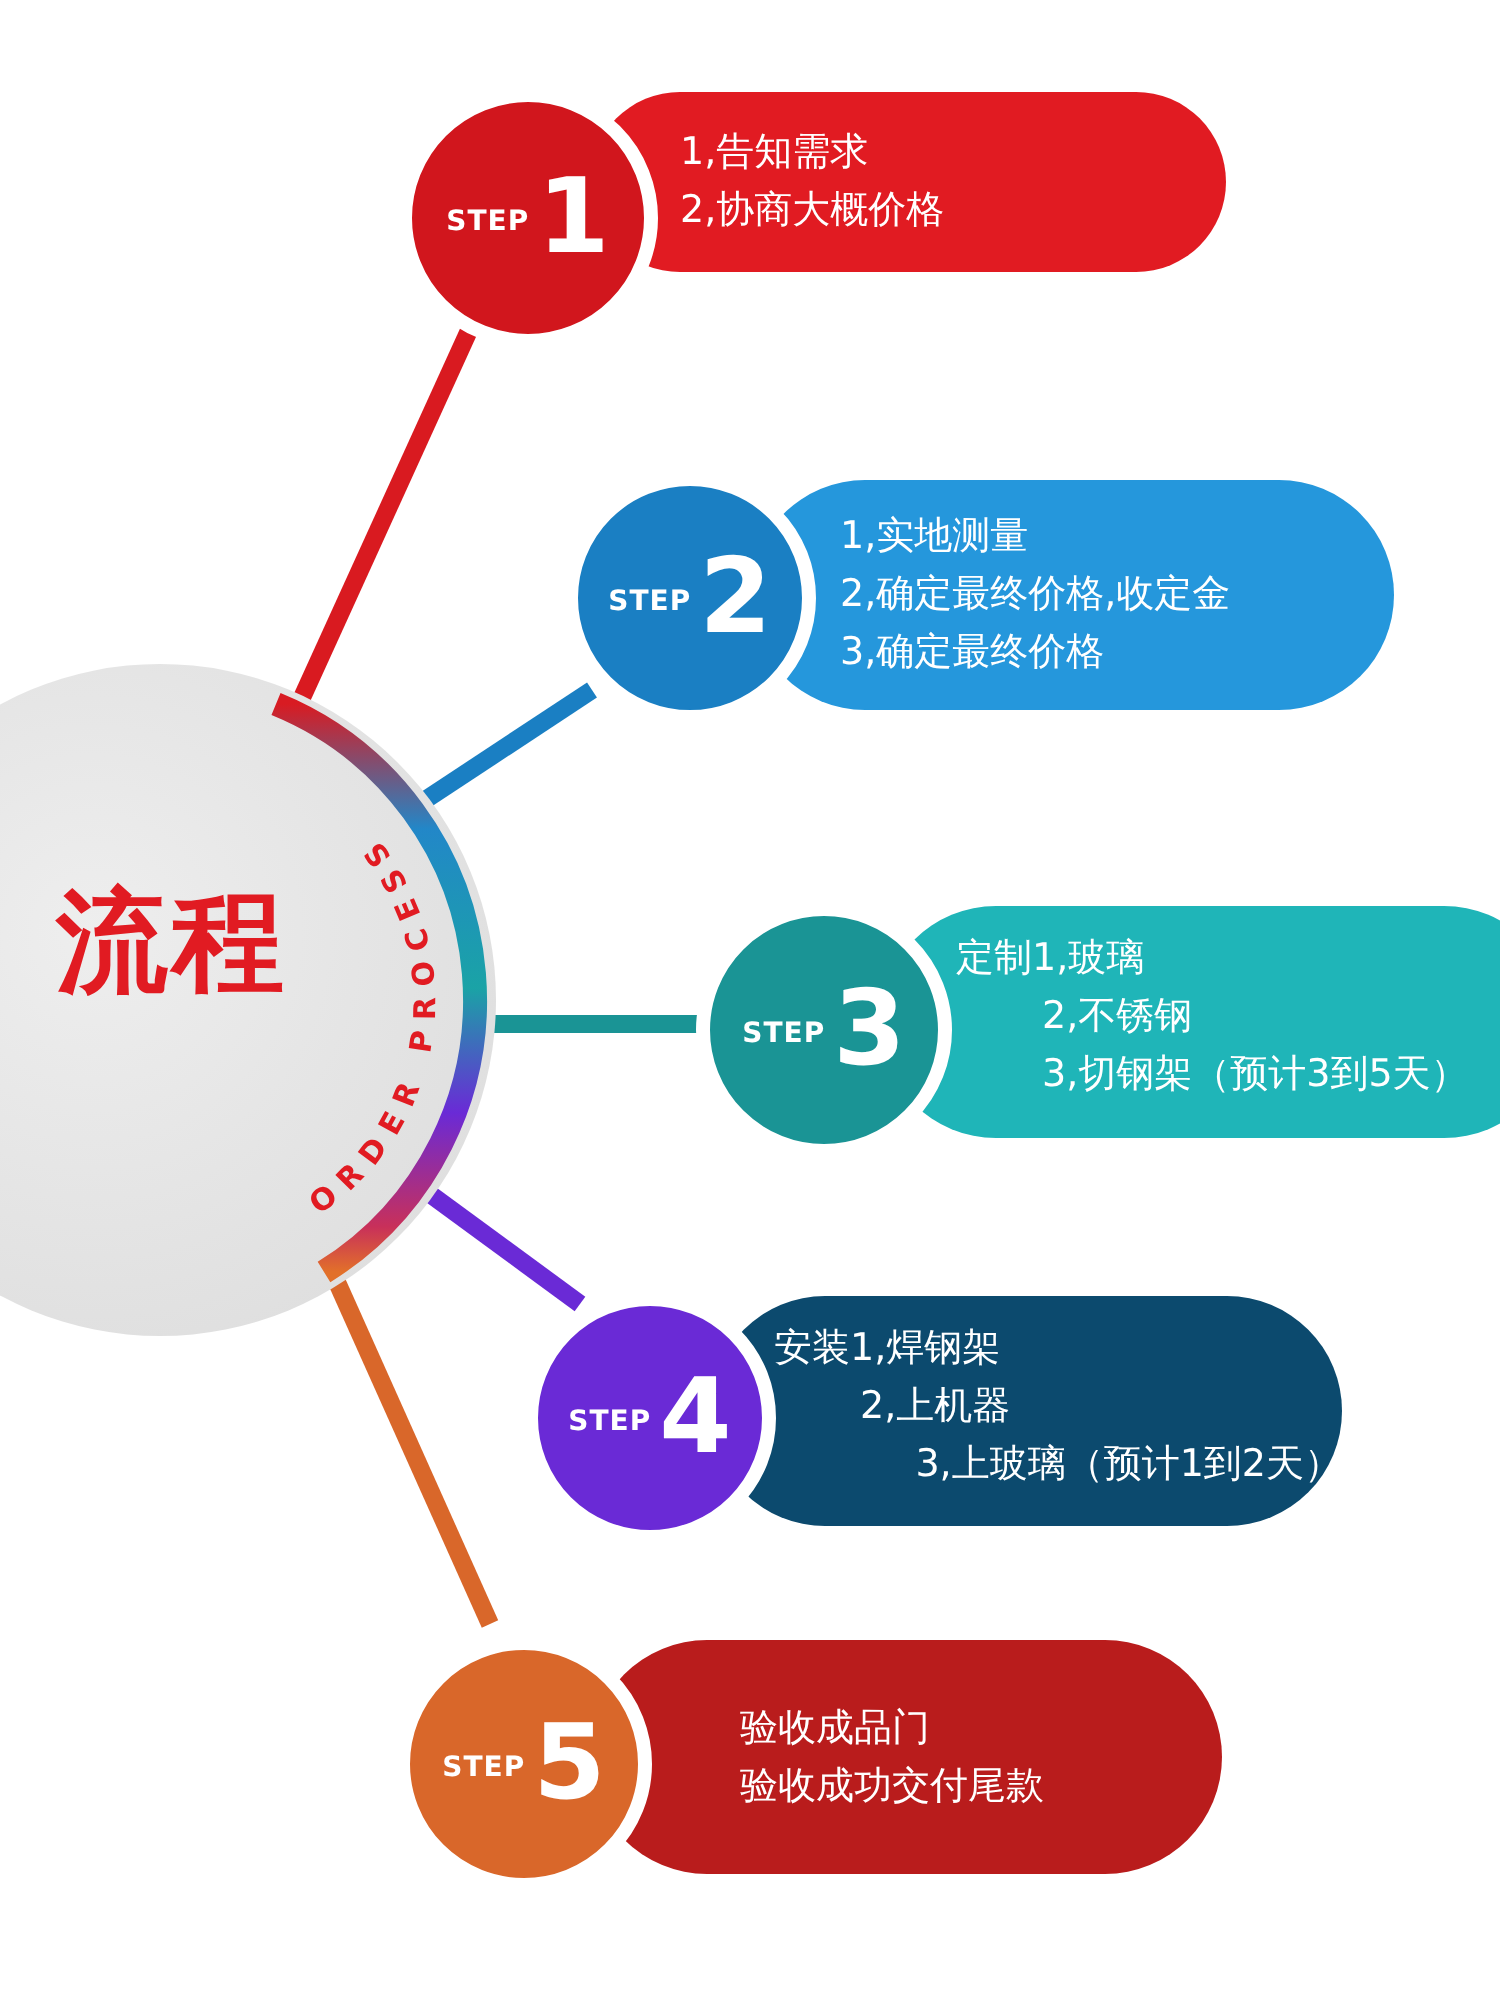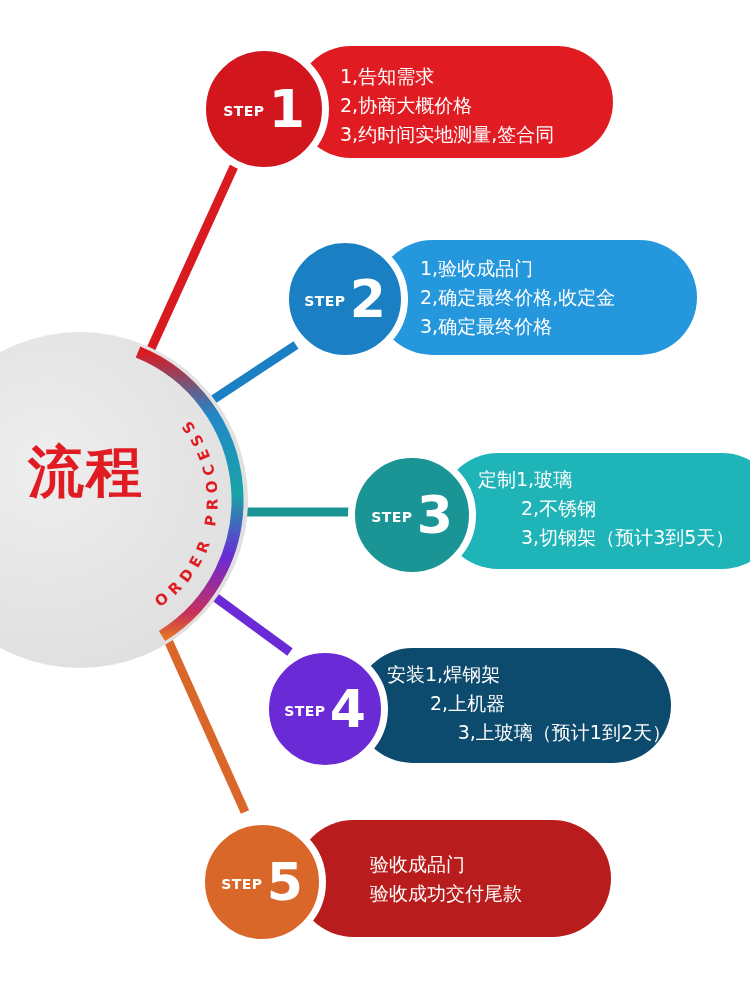--- a/index.html
+++ b/index.html
@@ -118,34 +118,33 @@
     <text font-family="DejaVu Sans, sans-serif" font-weight="bold" font-size="15" fill="#e11b22" letter-spacing="6">
       <textPath href="#arcTextPath" startOffset="2%">ORDER PROCESS</textPath>
     </text>
   </svg>
   <div class="hub-title">
     <span>流程</span>
   </div>
 </div>
 
 <div class="step">
-  <div class="pill" style="left:295px; top:46px; width:318px; height:112px; background:#e11b22; padding:16px 0 0 45px;">
+  <div class="pill" style="left:295px; top:46px; width:318px; height:90px; background:#e11b22; padding:16px 0 0 45px;">
     <span class="line">1,告知需求</span>
     <span class="line">2,协商大概价格</span>
-    <span class="line">3,约时间实地测量,签合同</span>
   </div>
   <div class="badge" style="left:199px; top:44px; width:116px; height:116px; background:#d1161d;">
     <span class="step-word">STEP</span>
     <span class="step-num">1</span>
   </div>
 </div>
 
 <div class="step">
   <div class="pill" style="left:375px; top:240px; width:322px; height:115px; background:#2597dc; padding:14px 0 0 45px;">
-    <span class="line">1,验收成品门</span>
+    <span class="line">1,实地测量</span>
     <span class="line">2,确定最终价格,收定金</span>
     <span class="line">3,确定最终价格</span>
   </div>
   <div class="badge" style="left:282px; top:236px; width:112px; height:112px; background:#1a7fc3;">
     <span class="step-word">STEP</span>
     <span class="step-num">2</span>
   </div>
 </div>
 
 <div class="step">

